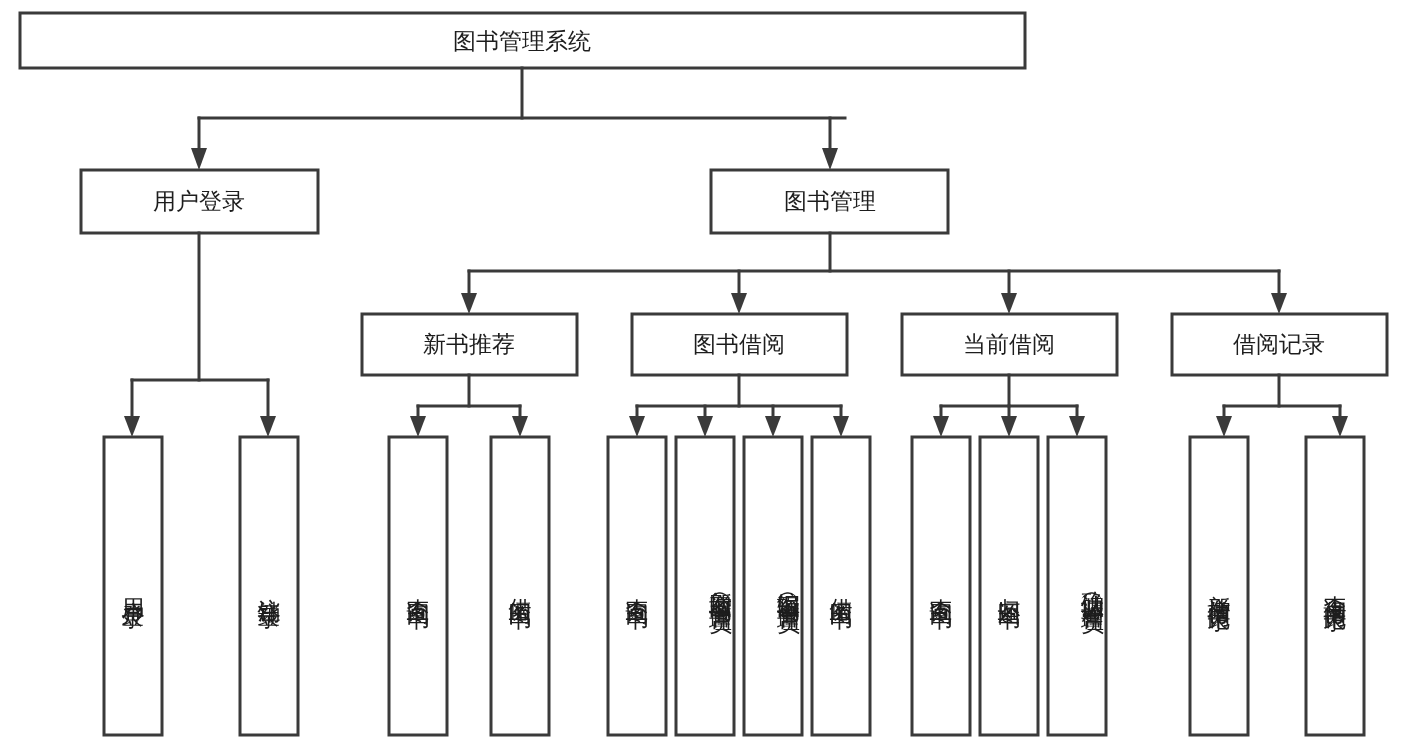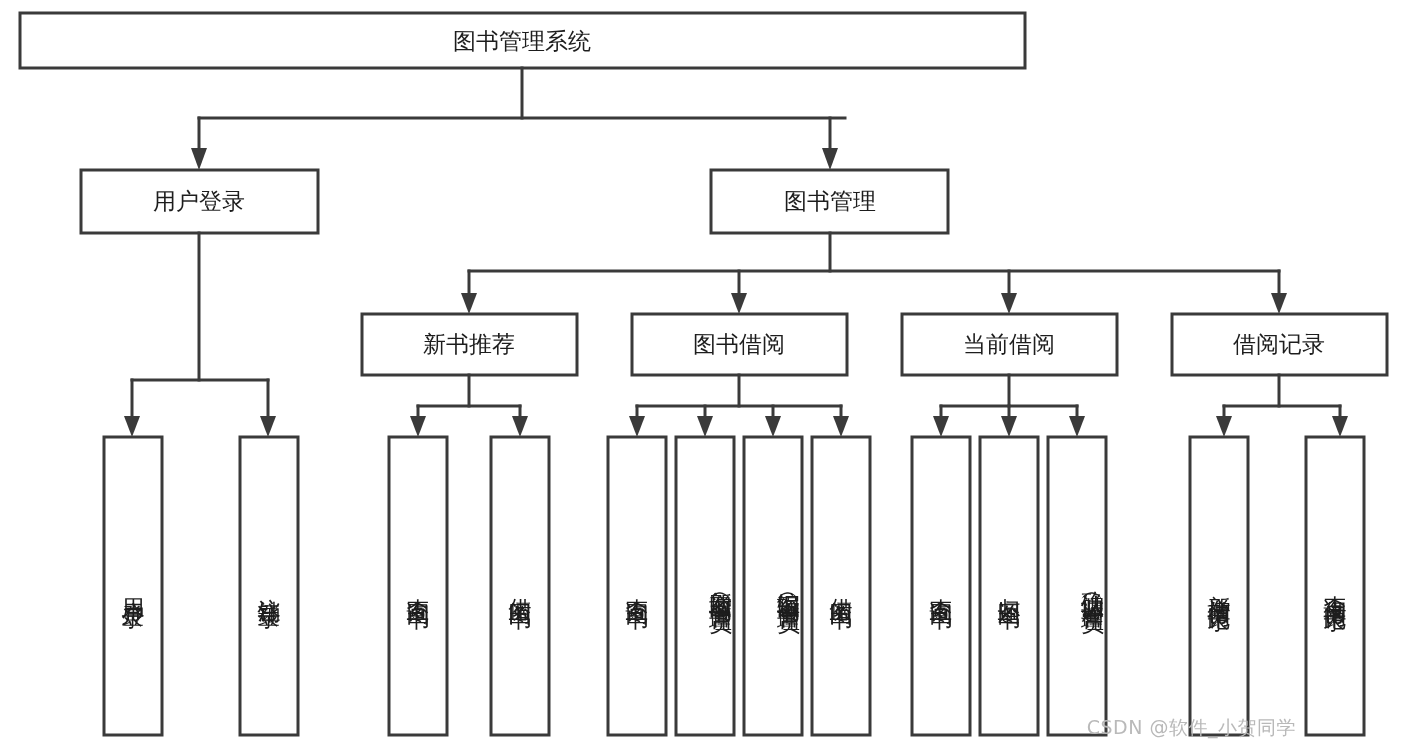--- a/index.html
+++ b/index.html
@@ -226,15 +226,14 @@
   <div class="vlabel" style="left:912px; top:437px; width:58px; height:298px; display:flex; align-items:center; justify-content:center;">查询图书</div>
 
   <div class="vlabel" style="left:980px; top:437px; width:58px; height:298px; display:flex; align-items:center; justify-content:center;">归还图书</div>
 
   <div class="vlabel" style="left:1048px; top:442px; width:58px; height:288px; display:flex; align-items:flex-start; justify-content:center;">确认归还（管理员）</div>
 
   <div class="vlabel" style="left:1190px; top:437px; width:58px; height:298px; display:flex; align-items:center; justify-content:center;">新增借阅记录</div>
 
   <div class="vlabel" style="left:1306px; top:437px; width:58px; height:298px; display:flex; align-items:center; justify-content:center;">查询借阅记录</div>
 
-  <div class="watermark">CSDN @软件_小贺同学</div>
 
 </div>
 
 </body></html>

